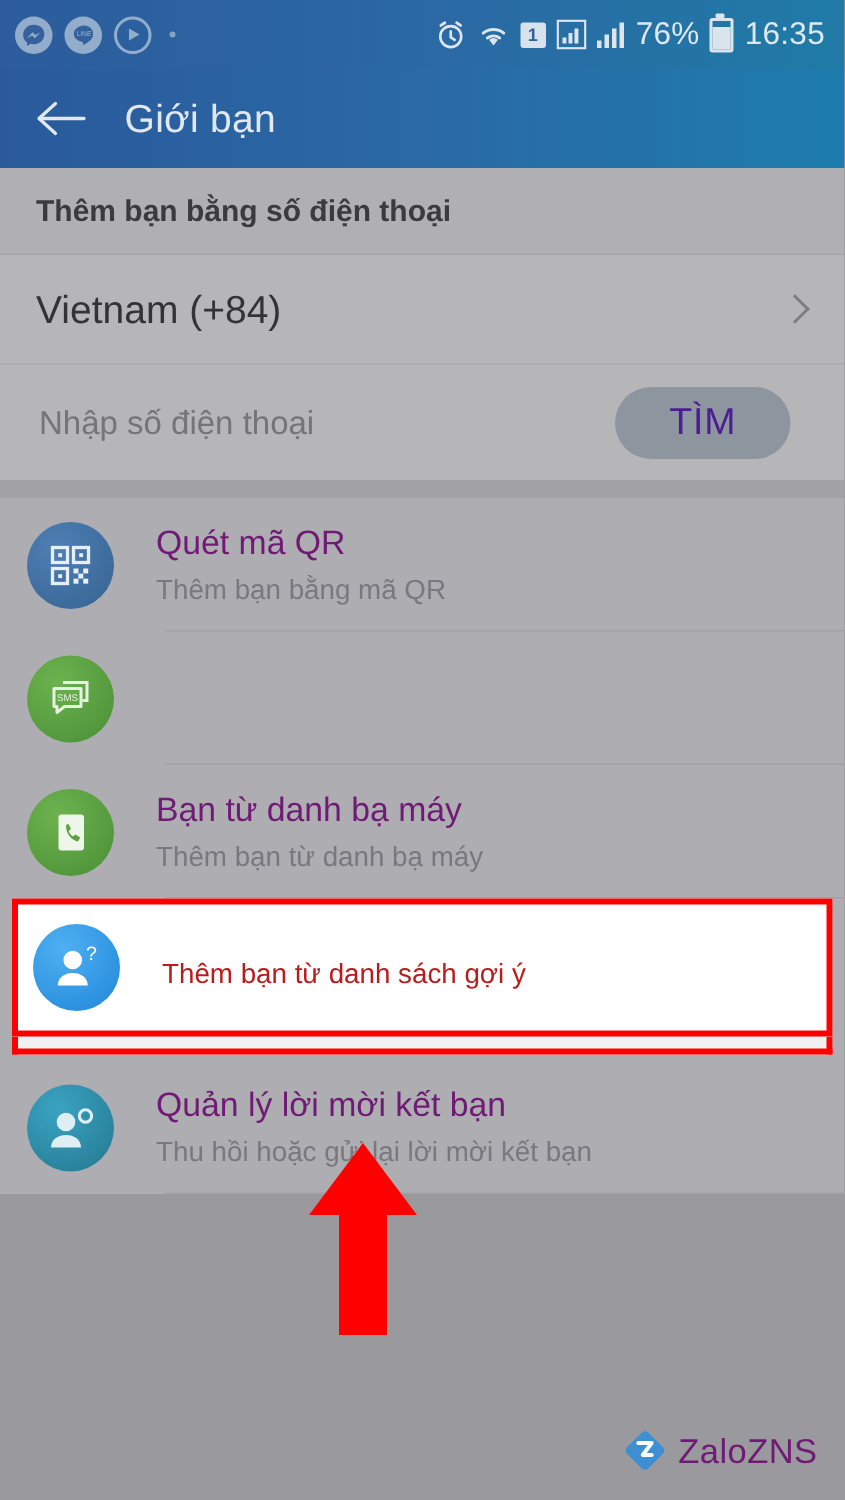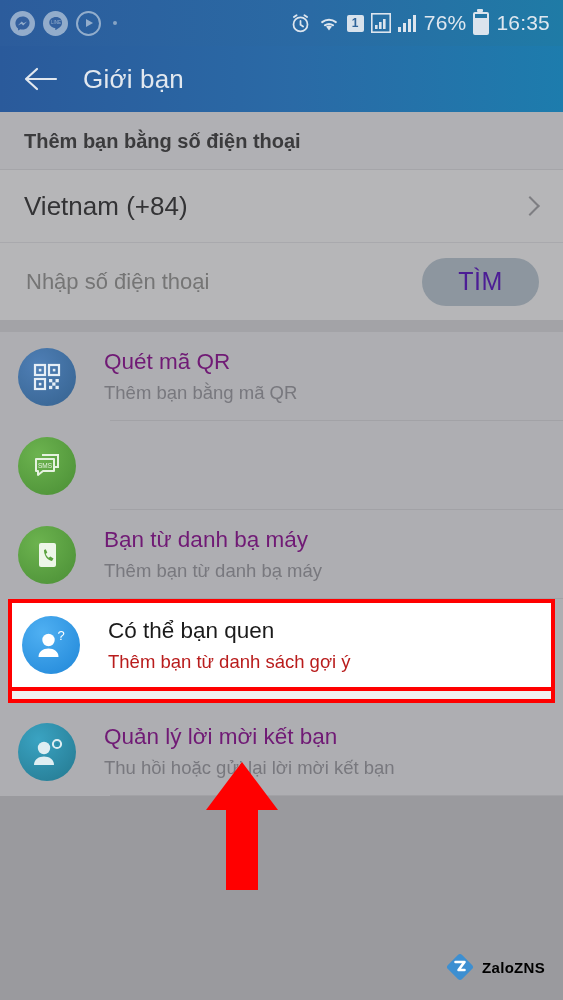--- a/index.html
+++ b/index.html
@@ -134,21 +134,21 @@
     border-top: 2.5px solid #7e7e82;
     border-right: 2.5px solid #7e7e82;
     transform: rotate(45deg);
   }
   .row-phone {
     background: #b6b6b8;
     height: 78px;
     display: flex;
     align-items: center;
     justify-content: space-between;
-    padding: 0 24px 0 24px;
+    padding: 0 36px 0 24px;
     box-sizing: border-box;
     border-top: 1px solid #a9a9ad;
   }
   .phone-input {
     font-size: 22px;
     color: #76767a;
     background: transparent;
     border: none;
     outline: none;
     font-family: "Liberation Sans", sans-serif;
@@ -239,23 +239,23 @@
   
   .watermark {
     position: absolute;
     right: 18px;
     bottom: 18px;
     display: flex;
     align-items: center;
     gap: 7px;
   }
   .wm-text {
-    color: #000000;
-    font-size: 15px;
-    font-weight: bold;
+    color: #701a75;
+    font-size: 23px;
+    font-weight: normal;
     letter-spacing: .3px;
   }
 </style>
 </head>
 <body>
 
 <div class="status-bar">
   <div class="status-left">
     <div class="sb-ic">
       <div class="sb-circle">
@@ -389,21 +389,20 @@
 
     <div class="list-item highlight">
       <div class="avatar" style="background:radial-gradient(circle at 35% 28%, #4fb0f2, #1f86d8);">
         <svg width="36" height="34" viewBox="0 0 36 34">
           <circle cx="15.5" cy="12" r="6.2" fill="#ffffff"></circle>
           <path d="M5.5 29c0-5.3 4.5-8.4 10-8.4s10 3.1 10 8.4z" fill="#ffffff"></path>
           <text x="28" y="12" font-size="13" fill="#ffffff" text-anchor="middle" font-family="Liberation Sans, sans-serif">?</text>
         </svg>
       </div>
       <div class="item-text">
-        <div class="item-title">Có thể bạn quen</div>
         <div class="item-sub">Thêm bạn từ danh sách gợi ý</div>
       </div>
     </div>
     <div class="hl-wrap"></div>
 
     <div class="list-item" style="margin-top:4px;">
       <div class="avatar" style="background:radial-gradient(circle at 35% 28%, #3aa3c2, #24788f);">
         <svg width="36" height="34" viewBox="0 0 36 34">
           <circle cx="15" cy="13" r="6.2" fill="#dfeef2"></circle>
           <path d="M5 30c0-5.3 4.5-8.4 10-8.4s10 3.1 10 8.4z" fill="#dfeef2"></path>

